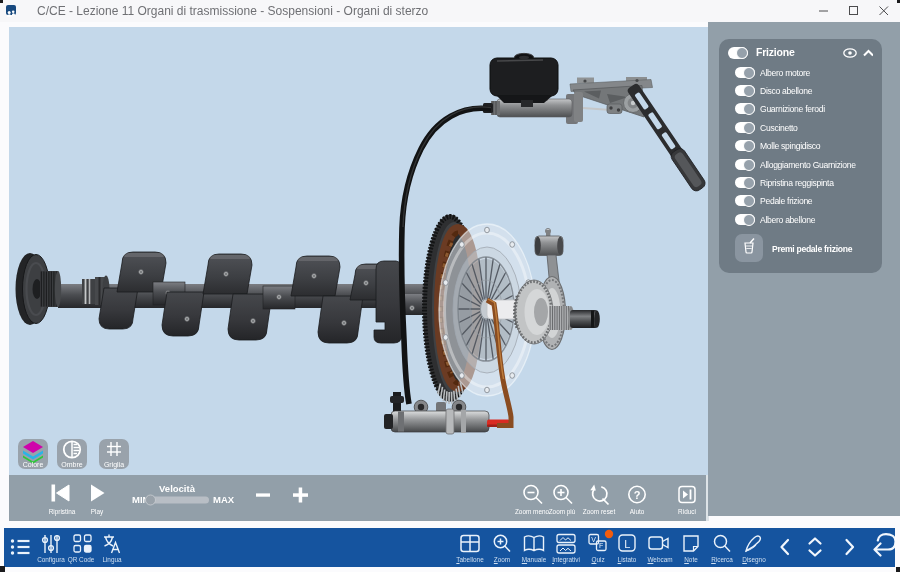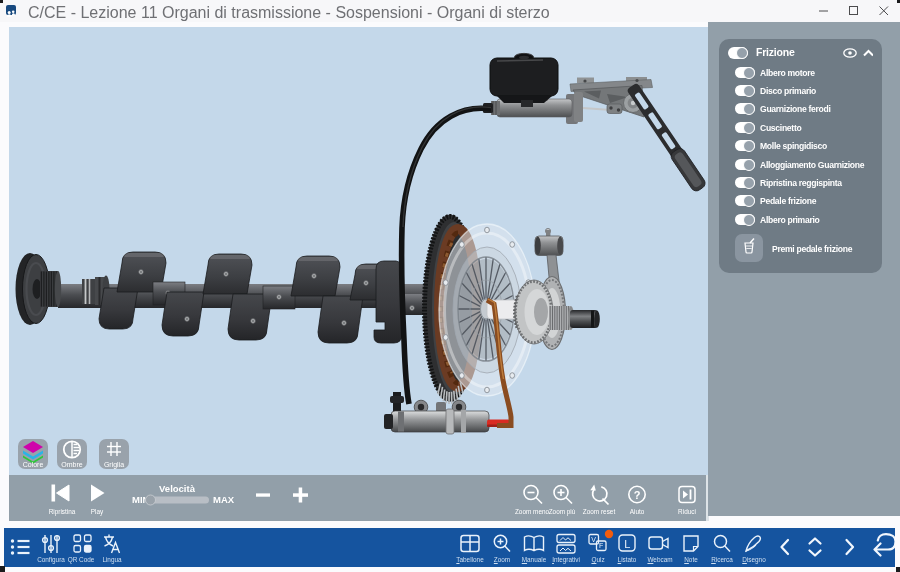--- a/index.html
+++ b/index.html
@@ -1,38 +1,38 @@
 <!DOCTYPE html>
 <html><head>
 <meta charset="utf-8">
 <style>
 *{margin:0;padding:0;box-sizing:border-box}
 html,body{width:900px;height:572px;background:#fbfbfd;font-family:"Liberation Sans",sans-serif;overflow:hidden;position:relative}
 .abs{position:absolute}
 
 #titlebar{left:0;top:0;width:900px;height:22px;background:#f7f7f9}
 #appicon{left:6px;top:5px;width:10px;height:10px;border-radius:2px;background:#17497f}
-#title{left:28px;top:4px;font-size:16px;color:#6f7074;white-space:nowrap;letter-spacing:0}
+#title{left:37px;top:4px;font-size:12px;color:#6f7074;white-space:nowrap;letter-spacing:0}
 .wbtn{top:5px;color:#4c4c4e;font-size:13px;line-height:12px}
 
 #viewport{left:9px;top:27px;width:699px;height:448px;background:#c4d8ea}
 
 .ovbtn{top:439px;width:30px;height:30px;border-radius:7px;background:#99a2ab;color:#fff;font-size:7px;text-align:center}
 .ovbtn .lbl{position:absolute;bottom:1px;width:100%;left:0}
 
 #ctrlbar{left:9px;top:475px;width:699px;height:46px;background:#929fa9;color:#fff}
 .clbl{position:absolute;font-size:6.4px;color:#fff;text-align:center;transform:translateX(-50%);white-space:nowrap}
 
 #rightcol{left:708px;top:22px;width:211px;height:494px;background:#929fa9}
 #panel{position:absolute;left:11px;top:17px;width:163px;height:234px;border-radius:10px;background:#6f7b85}
 .toggle{position:absolute;width:20px;height:11px;border-radius:6px;background:#fff}
 .toggle i{position:absolute;right:0px;top:-0.5px;width:12px;height:12px;border-radius:50%;background:#96a1ab;border:1.5px solid #fff}
 .trow{position:absolute;left:27px;width:150px;height:12px}
 .trow .toggle{left:0;top:0}
-.trow .tl{position:absolute;left:25px;top:1px;font-size:8.6px;letter-spacing:-0.3px;font-weight:bold;color:#fff;white-space:nowrap}
+.trow .tl{position:absolute;left:25px;top:1px;font-size:8.6px;letter-spacing:-0.3px;font-weight:normal;color:#fff;white-space:nowrap}
 
 #taskbar{left:4px;top:528px;width:891px;height:39px;background:#15549f}
 u{text-decoration:underline}
 .corner{background:#1b1b1d}
 </style>
 </head>
 <body>
 
 <div class="abs" id="titlebar"></div>
 <div class="abs" id="appicon">
@@ -411,21 +411,21 @@
  <div class="trow" style="top:45px">
       <div class="toggle">
         <i></i>
       </div>
       <div class="tl">Albero motore</div>
     </div>
  <div class="trow" style="top:63px">
       <div class="toggle">
         <i></i>
       </div>
-      <div class="tl">Disco primario</div>
+      <div class="tl">Disco abellone</div>
     </div>
  <div class="trow" style="top:81px">
       <div class="toggle">
         <i></i>
       </div>
       <div class="tl">Guarnizione ferodi</div>
     </div>
  <div class="trow" style="top:100px">
       <div class="toggle">
         <i></i>
@@ -453,21 +453,21 @@
  <div class="trow" style="top:173px">
       <div class="toggle">
         <i></i>
       </div>
       <div class="tl">Pedale frizione</div>
     </div>
  <div class="trow" style="top:192px">
       <div class="toggle">
         <i></i>
       </div>
-      <div class="tl">Albero primario</div>
+      <div class="tl">Albero abellone</div>
     </div>
 
  <div class="abs" style="left:27px;top:212px;width:28px;height:28px;border-radius:7px;background:#8a95a0">
   <svg width="18" height="22" viewBox="0 0 18 22" style="position:absolute;left:5px;top:3px">
    <path d="M5 6 L13 6 L12 15 Q12 16 11 16 L7 16 Q6 16 6 15 Z" fill="none" stroke="#fff" stroke-width="1.2"></path>
    <line x1="6" y1="9" x2="12" y2="9" stroke="#fff" stroke-width="0.8"></line>
    <line x1="6.3" y1="11.5" x2="11.7" y2="11.5" stroke="#fff" stroke-width="0.8"></line>
    <line x1="10" y1="6" x2="14" y2="1.5" stroke="#fff" stroke-width="1.4"></line>
   </svg>
  </div>

